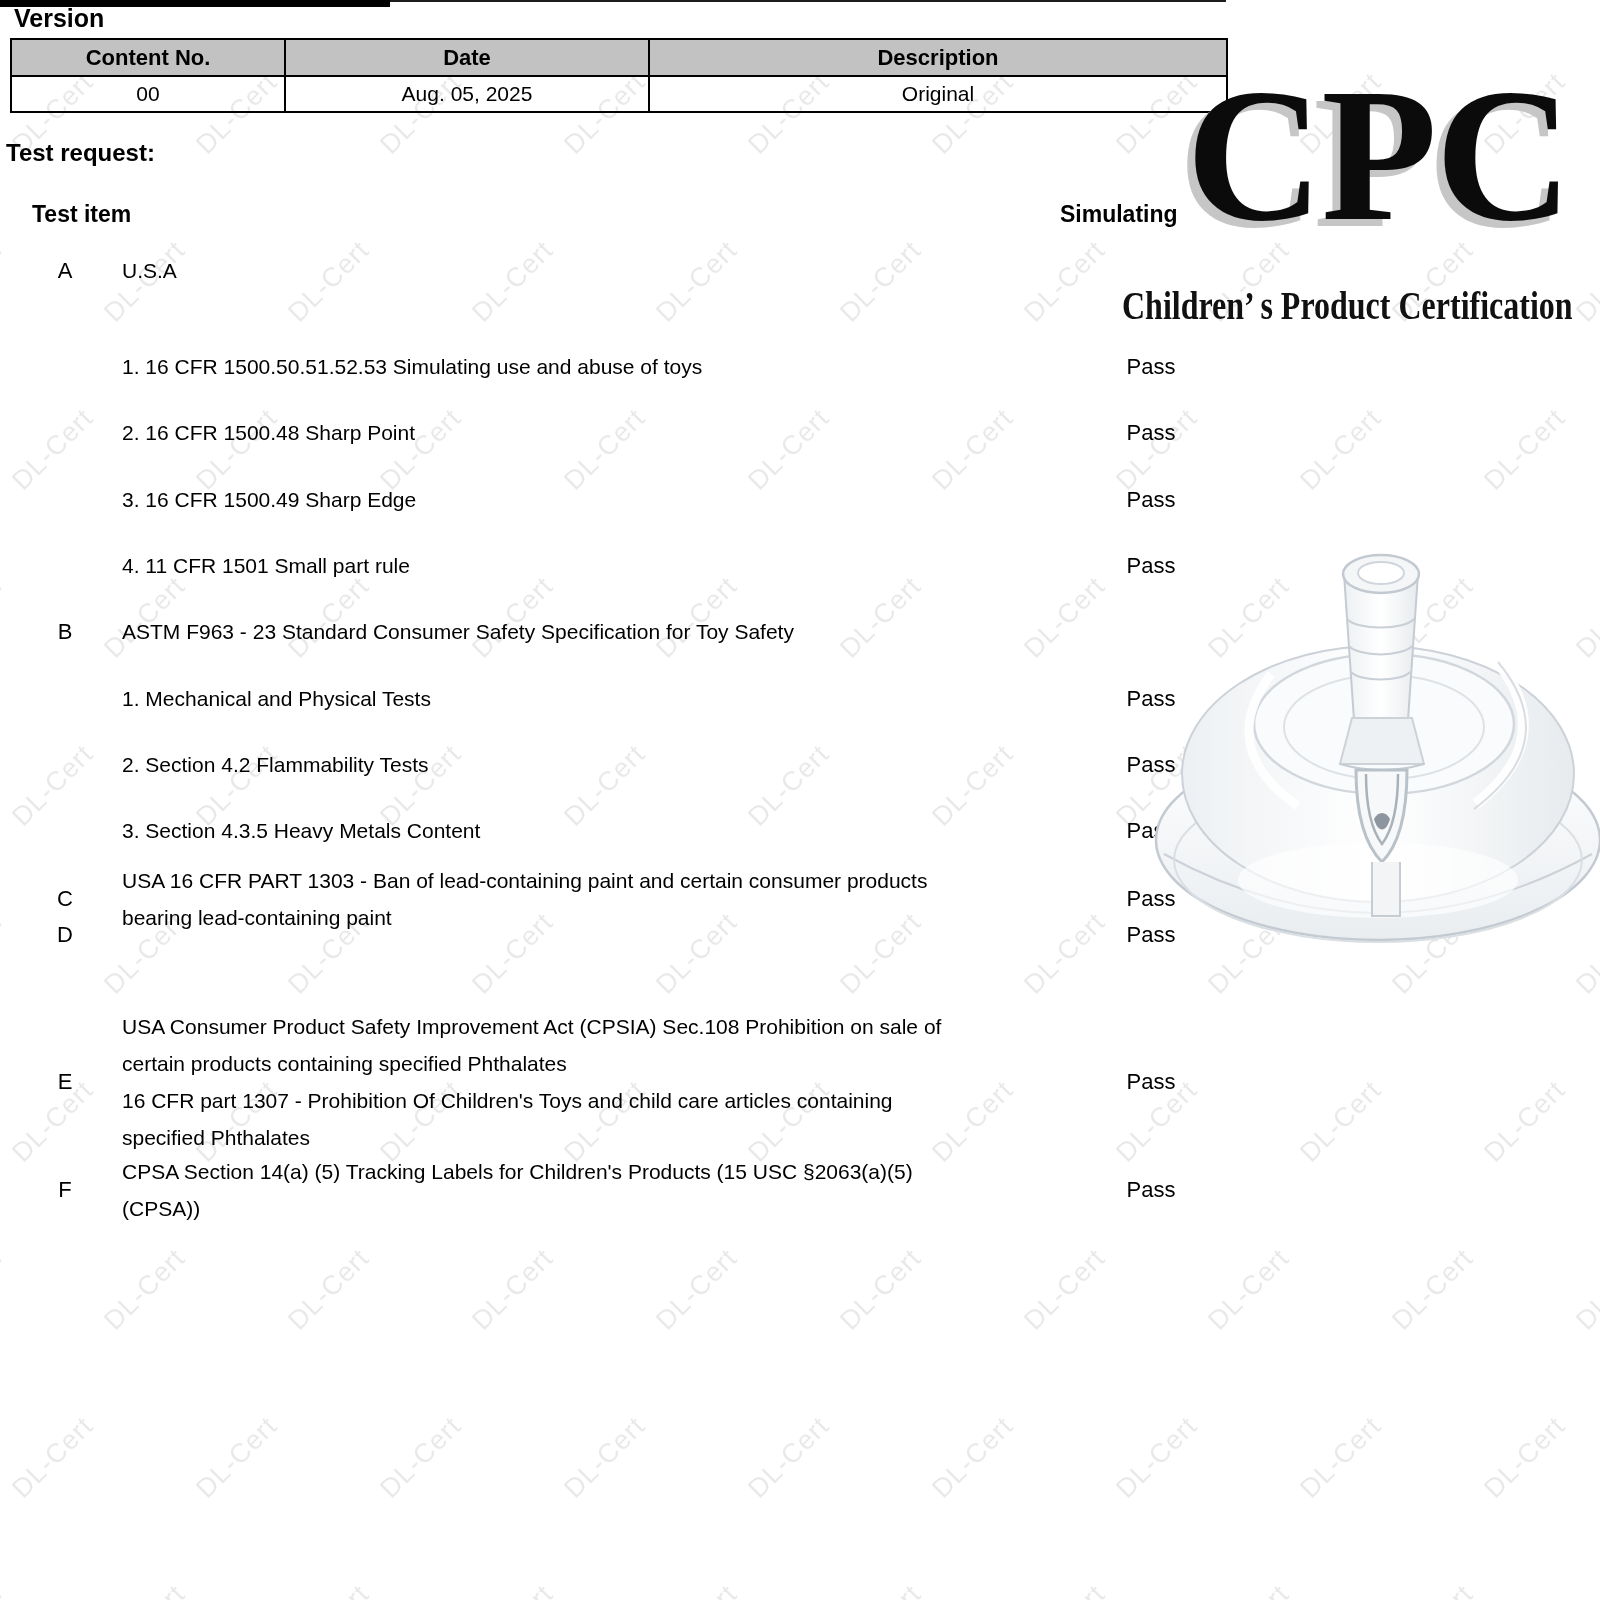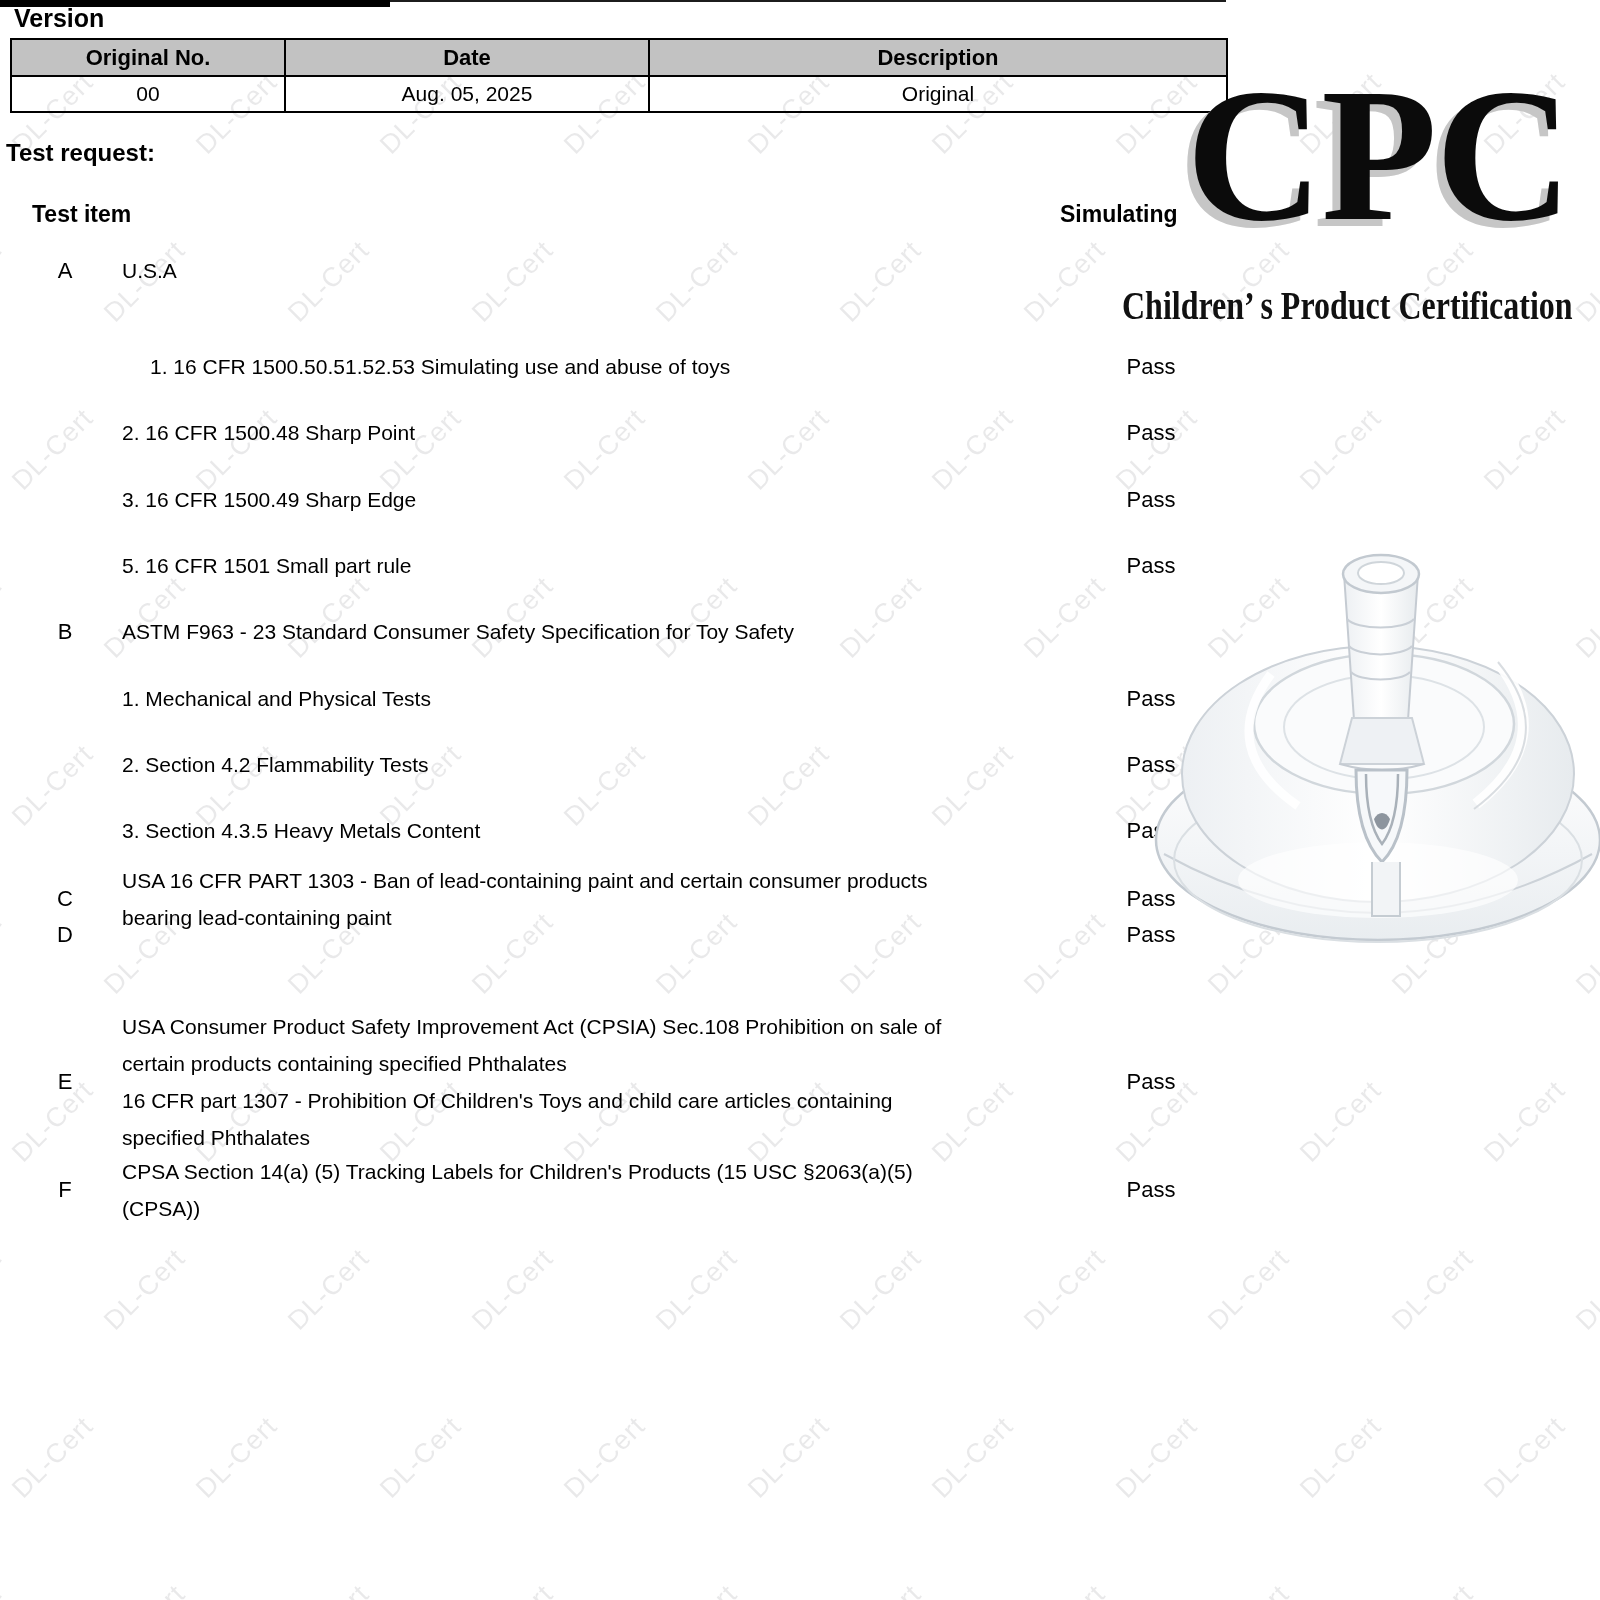--- a/index.html
+++ b/index.html
@@ -191,21 +191,21 @@
     <div class="version-heading">Version</div>
 
     <table class="version">
       <colgroup>
           <col style="width:274px">
           <col style="width:364px">
           <col style="width:578px">
         </colgroup>
       <tbody>
           <tr>
-        <th>Original No.</th>
+        <th>Content No.</th>
         <th>Date</th>
         <th>Description</th>
       </tr>
       <tr>
         <td>00</td>
         <td>Aug. 05, 2025</td>
         <td>Original</td>
       </tr>
     </tbody>
       </table>
@@ -214,41 +214,41 @@
     <div class="col-test-item">Test item</div>
     <div class="col-conclusion">Simulating</div>
 
     <div id="test-items">
         <div class="row" style="top: 252px;">
           <div class="letter">A</div>
           <div class="text">
             <div>U.S.A</div>
           </div>
         </div>
-        <div class="row" style="top: 348px; padding-left: 28px;">
+        <div class="row" style="top: 348px;">
           <div class="text">
             <div>1. 16 CFR 1500.50.51.52.53 Simulating use and abuse of toys</div>
           </div>
           <div class="pass">Pass</div>
         </div>
         <div class="row" style="top: 414px;">
           <div class="text">
             <div>2. 16 CFR 1500.48 Sharp Point</div>
           </div>
           <div class="pass">Pass</div>
         </div>
         <div class="row" style="top: 481px;">
           <div class="text">
             <div>3. 16 CFR 1500.49 Sharp Edge</div>
           </div>
           <div class="pass">Pass</div>
         </div>
         <div class="row" style="top: 547px;">
           <div class="text">
-            <div>5. 16 CFR 1501 Small part rule</div>
+            <div>4. 11 CFR 1501 Small part rule</div>
           </div>
           <div class="pass">Pass</div>
         </div>
         <div class="row" style="top: 613px;">
           <div class="letter">B</div>
           <div class="text">
             <div>ASTM F963 - 23 Standard Consumer Safety Specification for Toy Safety</div>
           </div>
         </div>
         <div class="row" style="top: 680px;">

